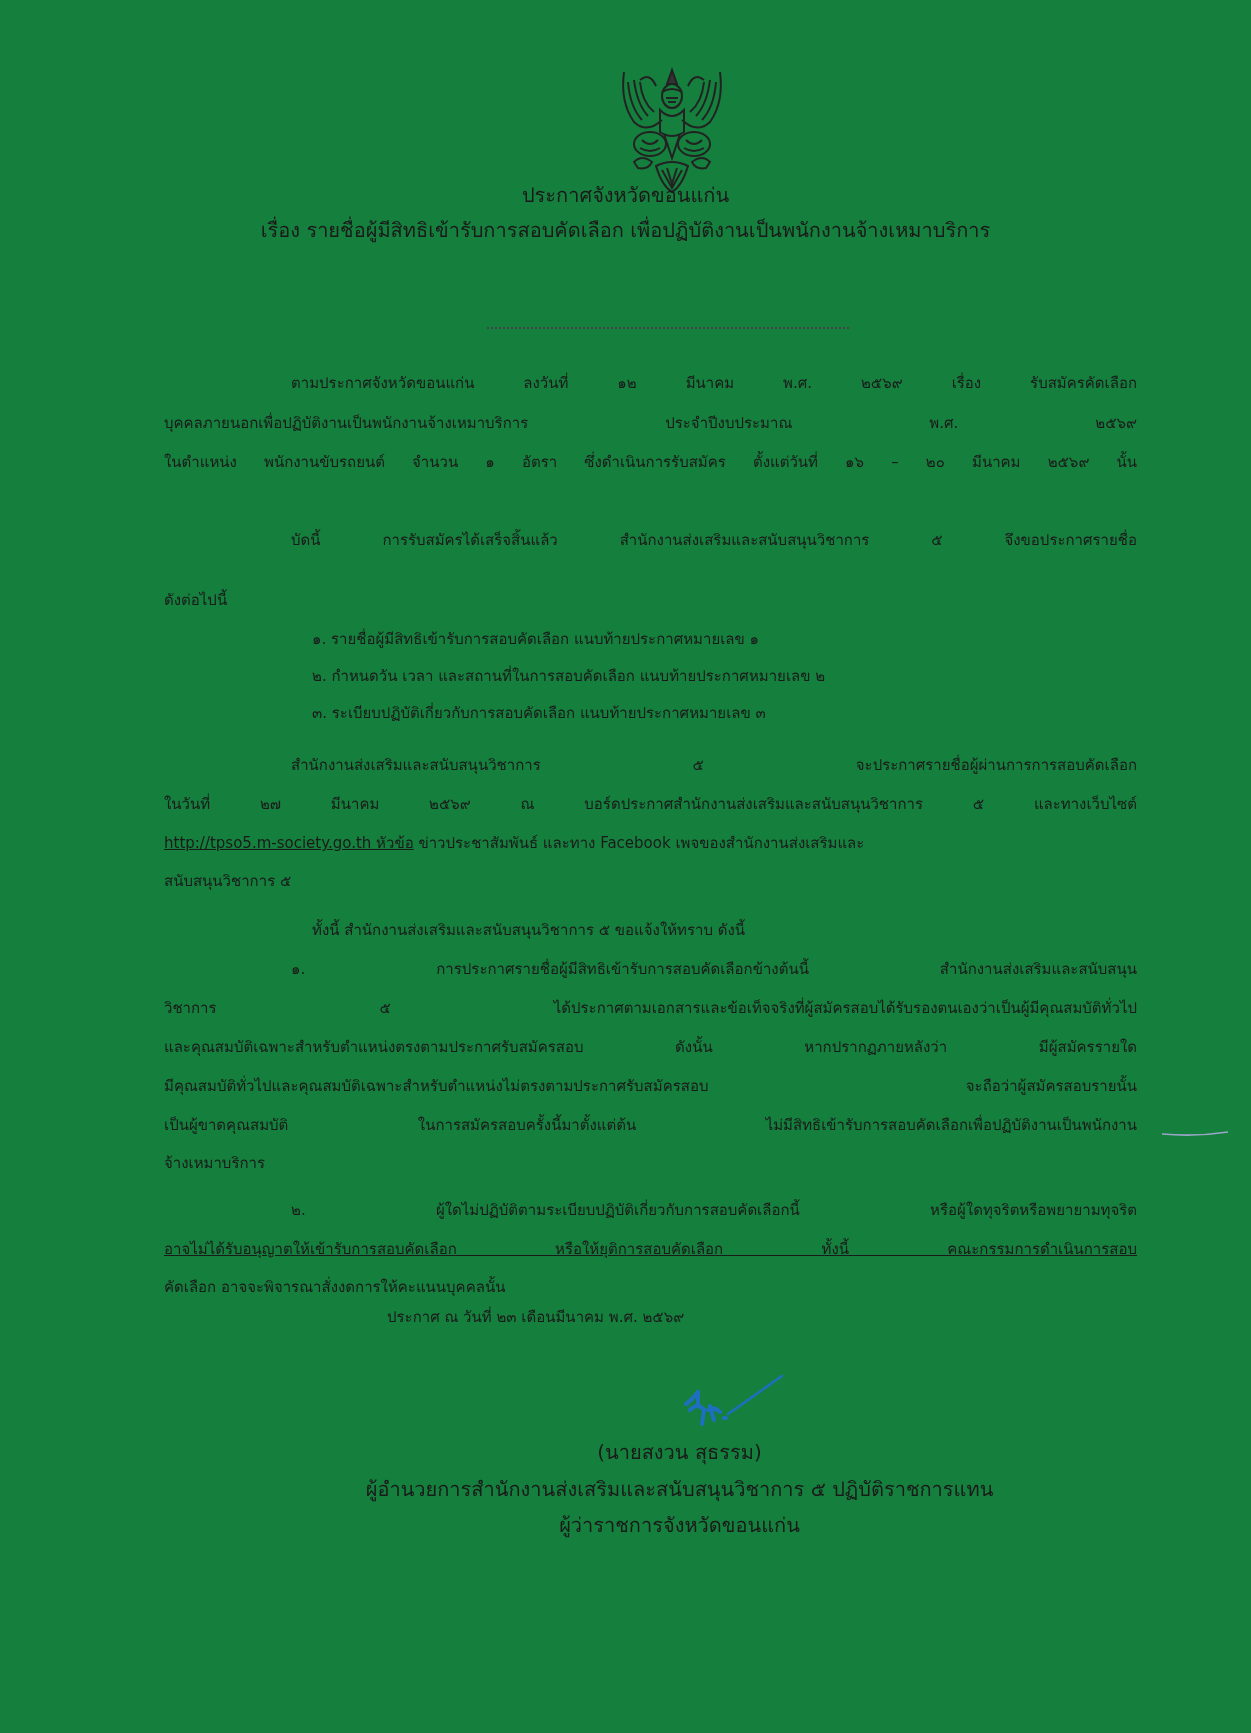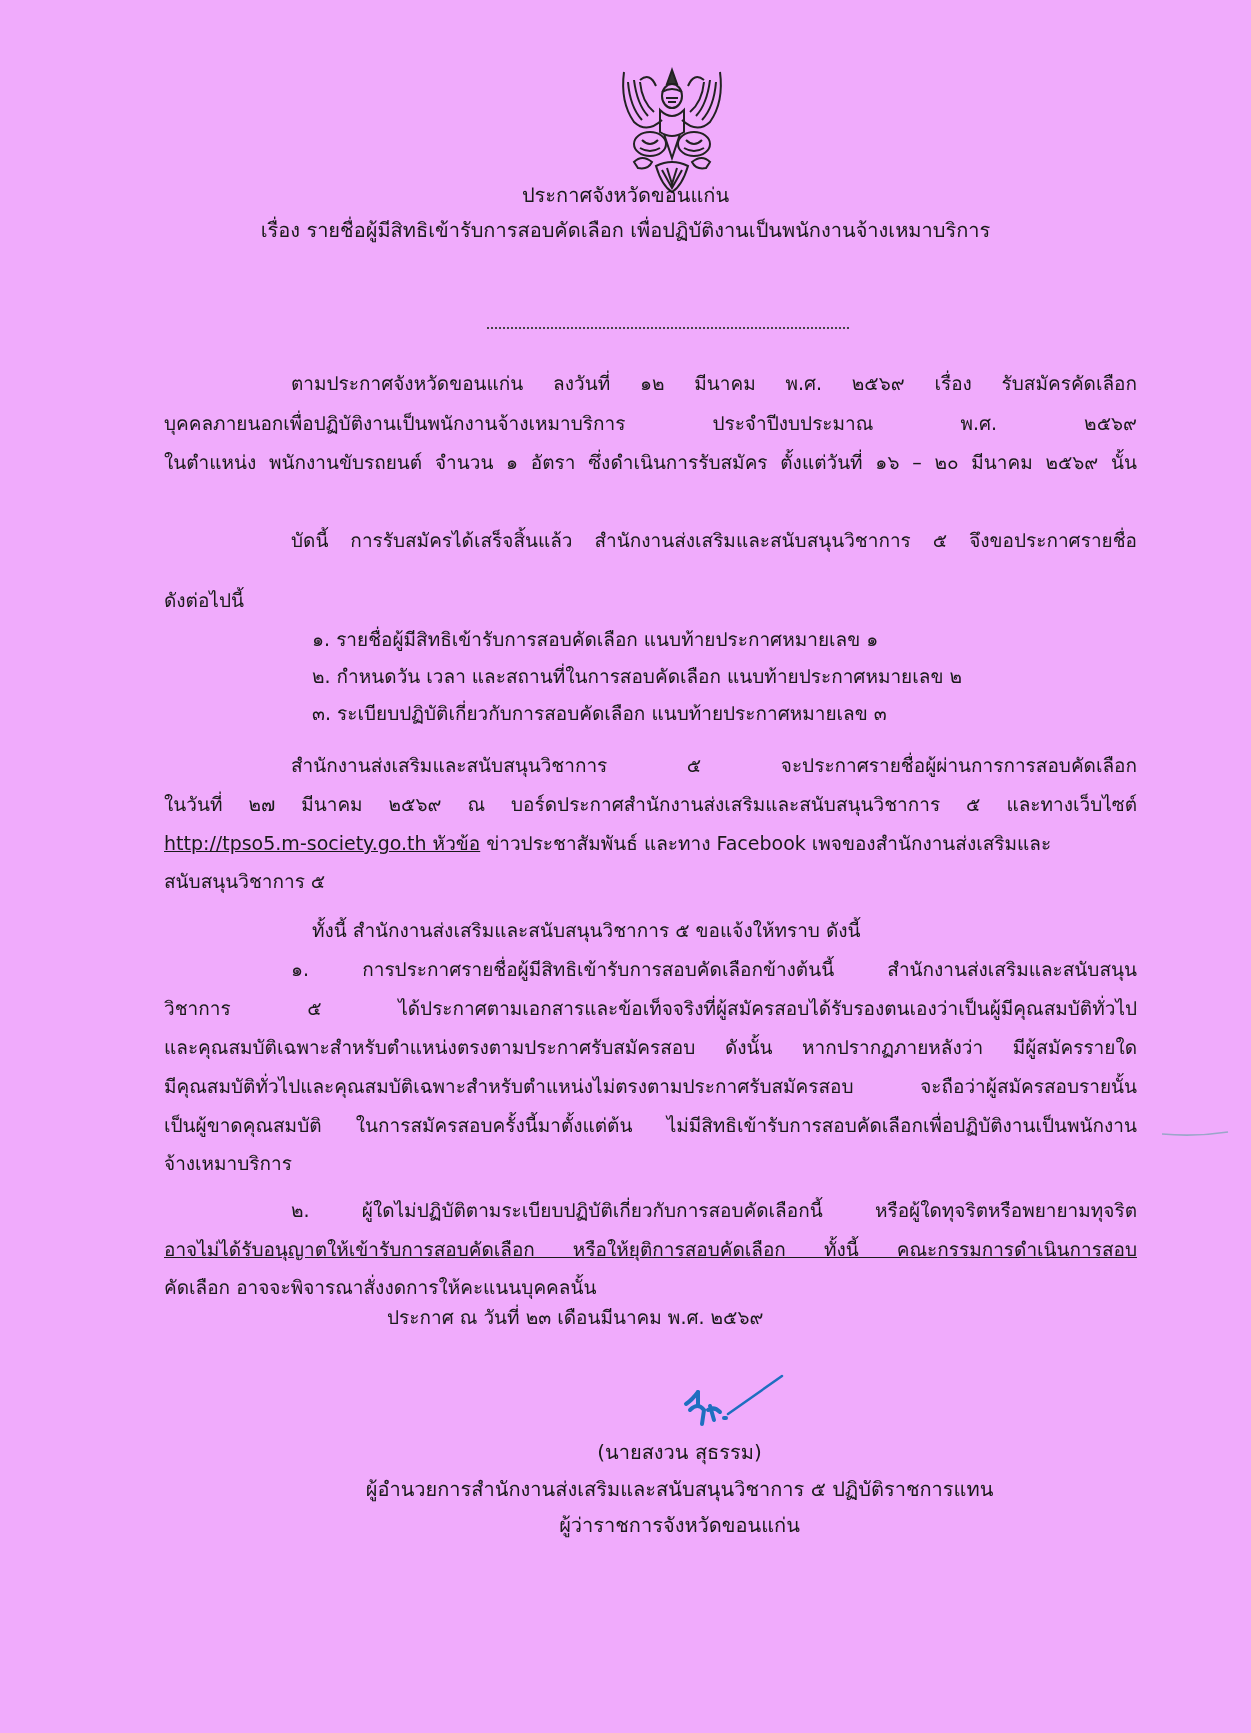--- a/index.html
+++ b/index.html
@@ -1,32 +1,32 @@
 <!DOCTYPE html>
 <html><head>
   <meta charset="utf-8">
   <style>
     html, body { margin: 0; padding: 0; background: #ffffff; }
     body {
       width: 1251px; height: 1733px; position: relative; overflow: hidden;
       font-family: "DejaVu Sans", "Liberation Sans", sans-serif;
       color: #1a1a1a;
     }
-    .page { position: absolute; left: 0; top: 0; width: 1251px; height: 1733px; background: #f0abfc; }
+    .page { position: absolute; left: 0; top: 0; width: 1251px; height: 1733px; background: #15803d; }
     .emblem { position: absolute; left: 612px; top: 62px; width: 120px; height: 135px; }
     .center-line {
       position: absolute; left: 0; width: 1251px; text-align: center;
       font-size: 20px; line-height: 30px; white-space: nowrap;
     }
     .dotted-rule {
       position: absolute; left: 487px; top: 327px; width: 362px; height: 0;
       border-bottom: 2px dotted #444;
     }
     .line {
-      position: absolute; font-size: 19px; line-height: 30px; white-space: nowrap;
+      position: absolute; font-size: 15px; line-height: 30px; white-space: nowrap;
     }
     .justified { text-align: justify; text-align-last: justify; }
     .link { text-decoration: underline; }
     .signature { position: absolute; left: 670px; top: 1362px; width: 120px; height: 70px; }
     .stray-mark { position: absolute; left: 1160px; top: 1131px; width: 70px; height: 6px; }
   </style>
 </head>
 <body>
 
 <div class="page">

